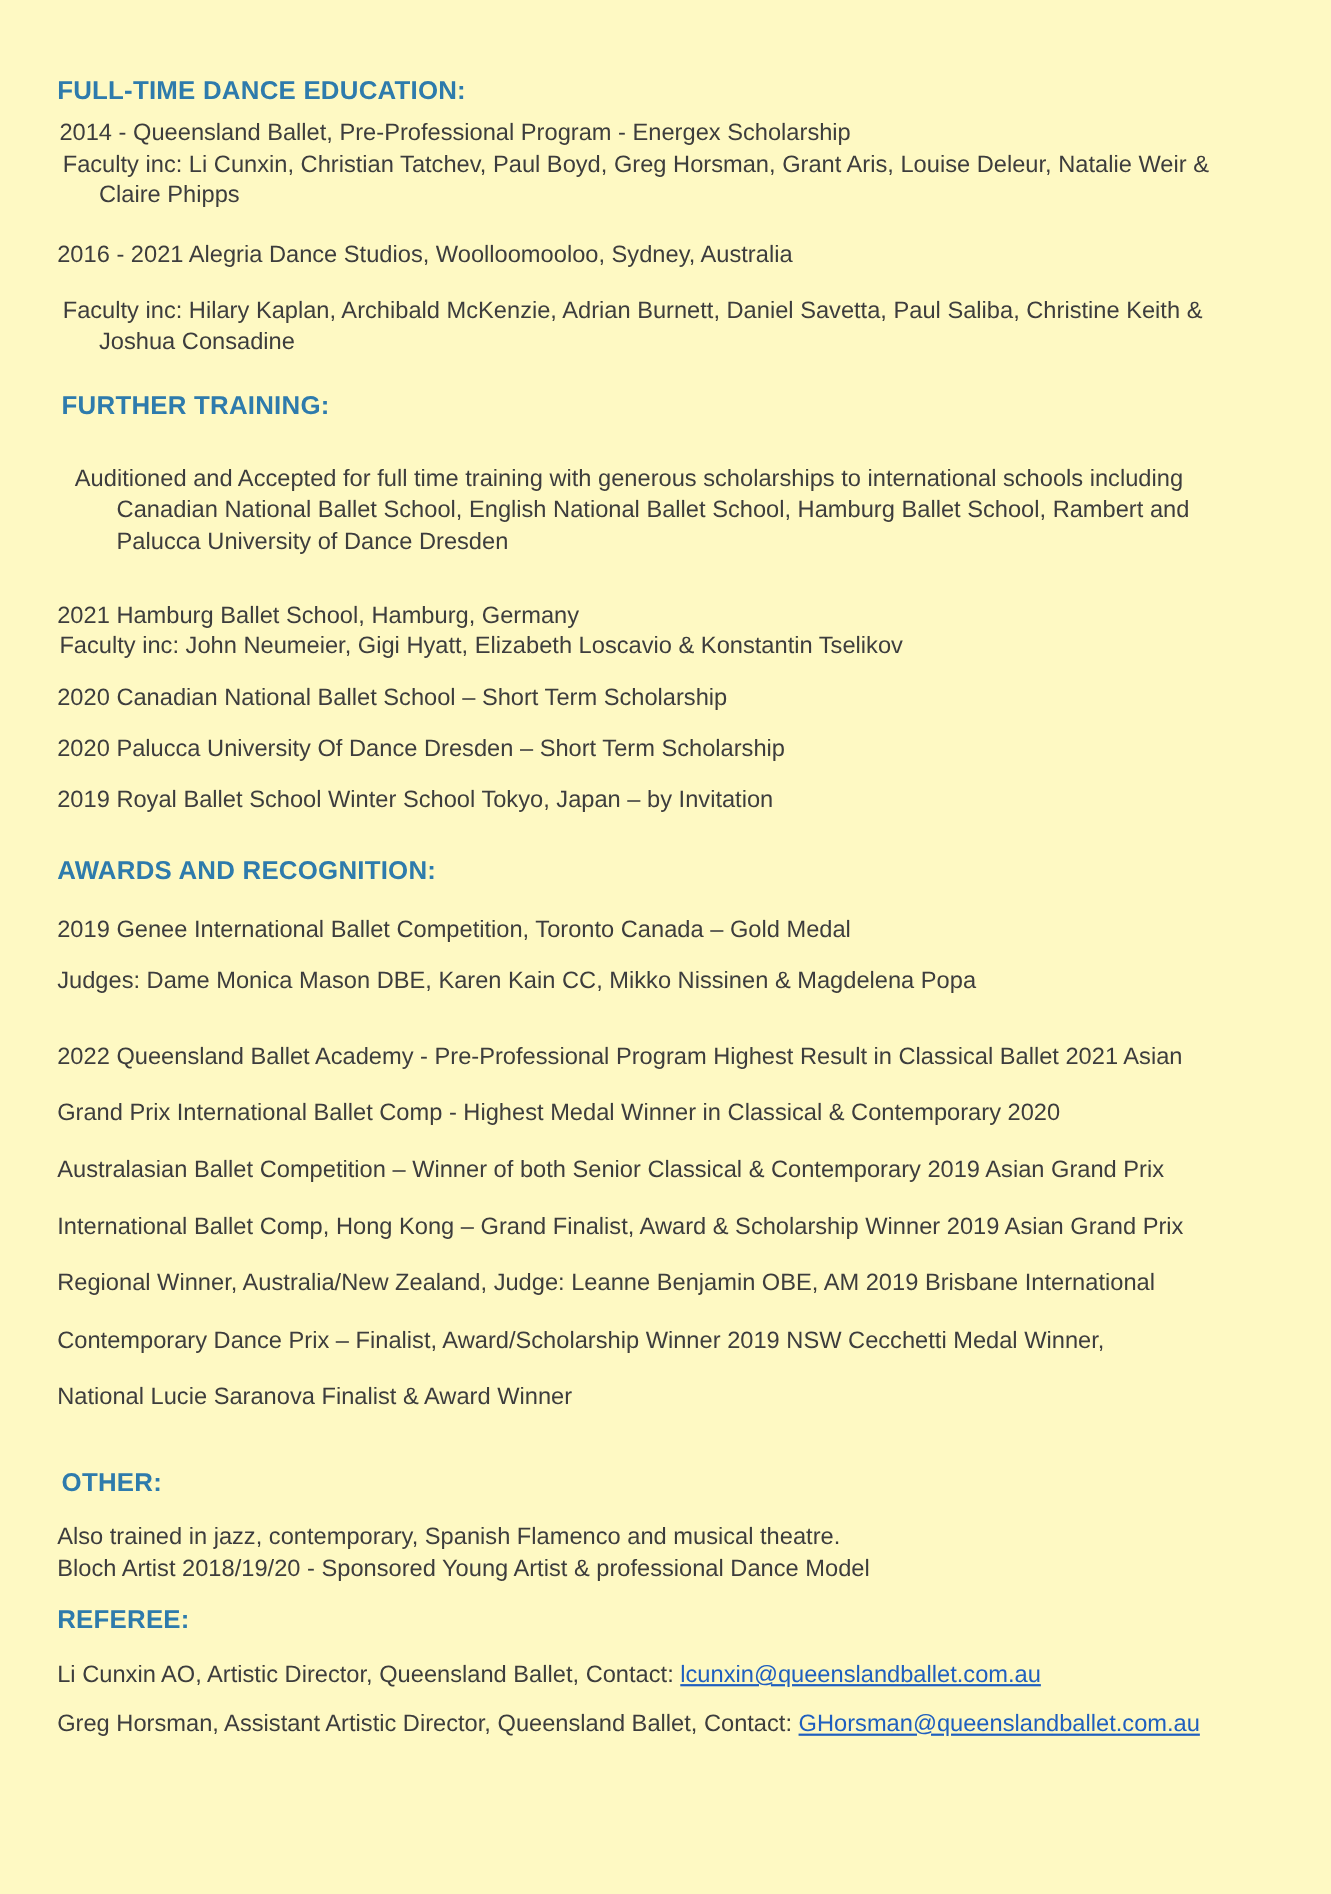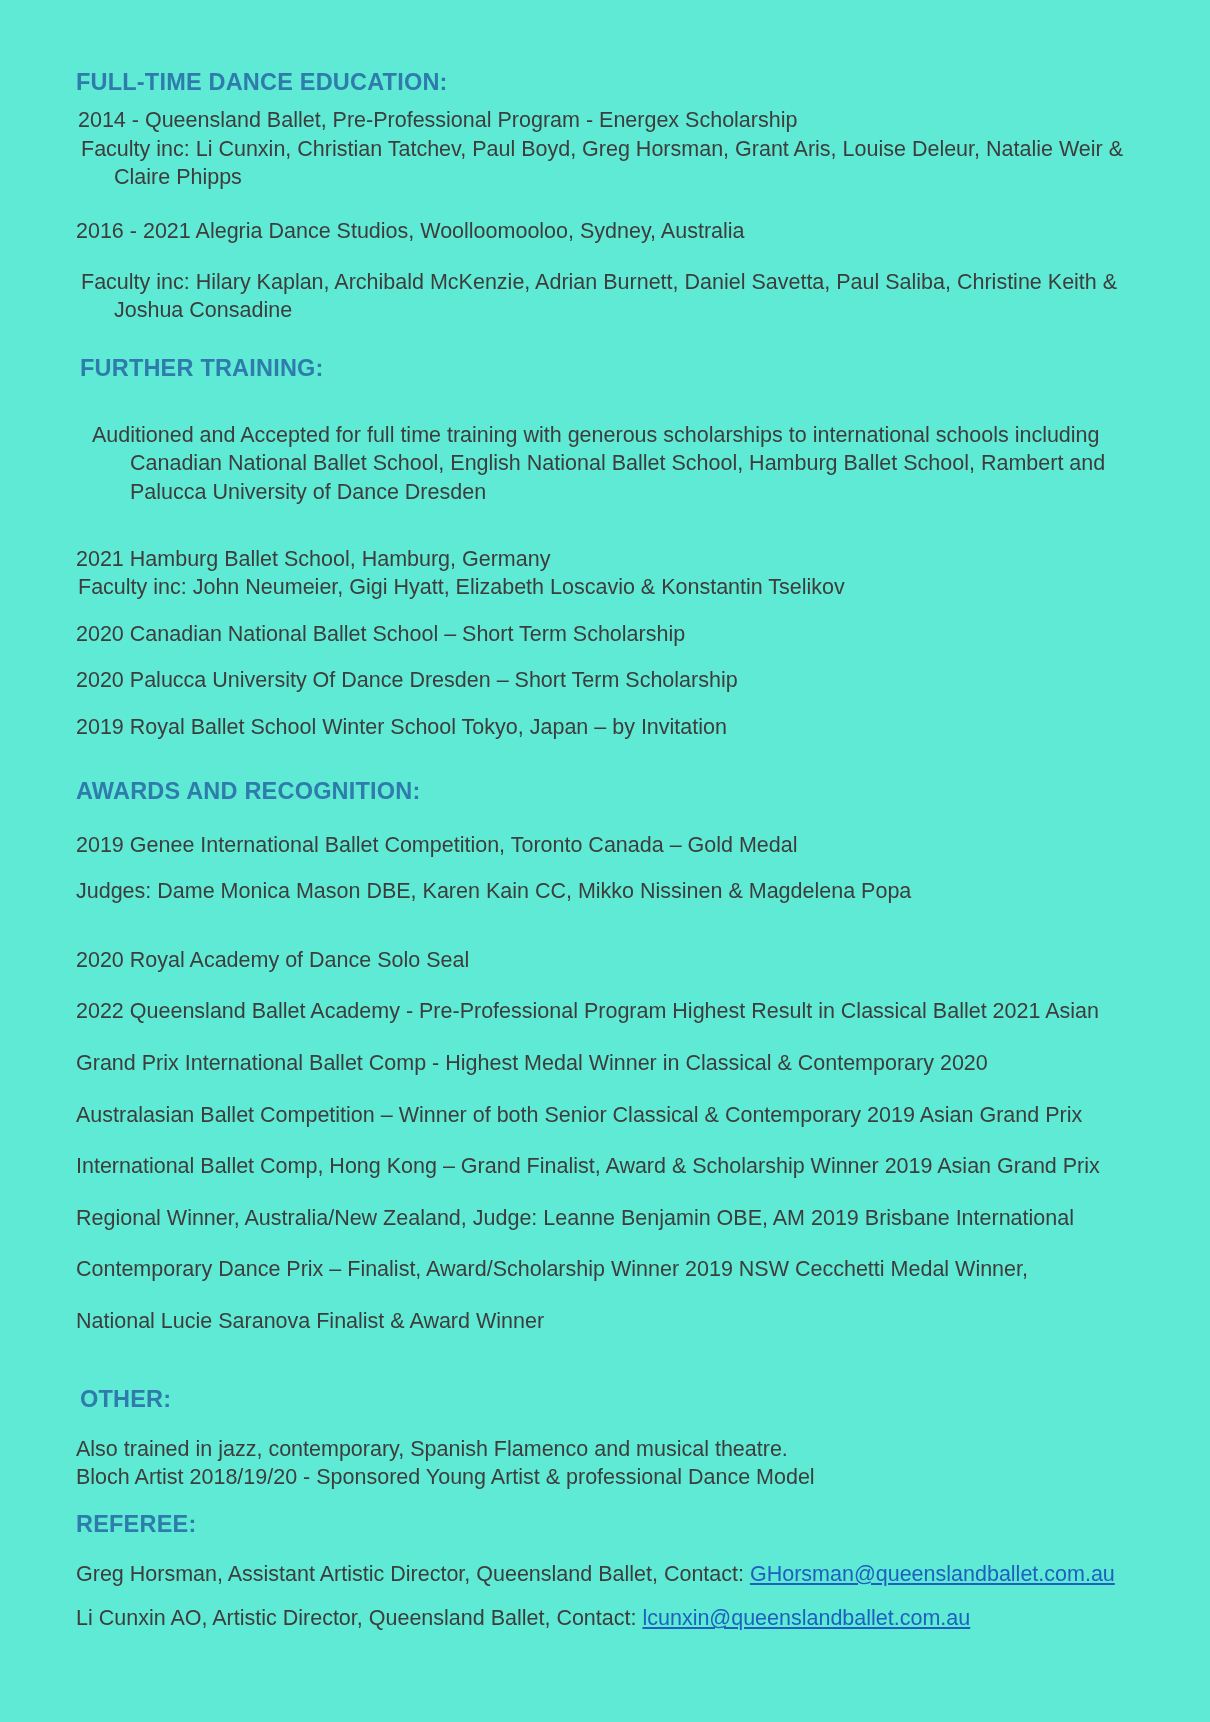--- a/index.html
+++ b/index.html
@@ -11,23 +11,23 @@
     width: 1210px;
     height: 1722px;
     font-family: "Liberation Sans", sans-serif;
     color: #3a3a3a;
     -webkit-font-smoothing: antialiased;
   }
   .page {
     position: relative;
     width: 1210px;
     height: 1722px;
-    background: #5eead4;
+    background: #fef9c3;
     box-sizing: border-box;
-    padding: 68px 70px 0 76px;
+    padding: 68px 70px 0 52px;
   }
   .section-heading {
     color: #2e7bac;
     font-weight: bold;
     font-size: 23.5px;
     letter-spacing: 0.2px;
     line-height: 1.2;
     margin: 0;
   }
   .line {
@@ -108,40 +108,39 @@
   <div class="sp-18"></div>
 
   <h2 class="section-heading">AWARDS AND RECOGNITION:</h2>
   <div class="sp-26"></div>
   <p class="line">2019 Genee International Ballet Competition, Toronto Canada – Gold Medal</p>
   <div class="sp-18"></div>
   <p class="line">Judges: Dame Monica Mason DBE, Karen Kain CC, Mikko Nissinen &amp; Magdelena Popa</p>
 
   <div class="sp-40"></div>
 
-  <p class="awards-line">2020 Royal Academy of Dance Solo Seal</p>
   <p class="awards-line">2022 Queensland Ballet Academy - Pre-Professional Program Highest Result in Classical Ballet 2021 Asian</p>
   <p class="awards-line">Grand Prix International Ballet Comp - Highest Medal Winner in Classical &amp; Contemporary 2020</p>
   <p class="awards-line">Australasian Ballet Competition – Winner of both Senior Classical &amp; Contemporary 2019 Asian Grand Prix</p>
   <p class="awards-line">International Ballet Comp, Hong Kong – Grand Finalist, Award &amp; Scholarship Winner 2019 Asian Grand Prix</p>
   <p class="awards-line">Regional Winner, Australia/New Zealand, Judge: Leanne Benjamin OBE, AM 2019 Brisbane International</p>
   <p class="awards-line">Contemporary Dance Prix – Finalist, Award/Scholarship Winner 2019 NSW Cecchetti Medal Winner,</p>
   <p class="awards-line">National Lucie Saranova Finalist &amp; Award Winner</p>
 
   <div class="sp-26"></div>
 
   <h2 class="section-heading" style="padding-left:4px">OTHER:</h2>
   <div class="sp-22"></div>
   <p class="line">Also trained in jazz, contemporary, Spanish Flamenco and musical theatre.</p>
   <p class="line">Bloch Artist 2018/19/20 - Sponsored Young Artist &amp; professional Dance Model</p>
 
   <div class="sp-18"></div>
 
   <h2 class="section-heading">REFEREE:</h2>
   <div class="sp-22"></div>
 
+  <p class="ref-line"><span>Li Cunxin AO, Artistic Director, Queensland Ballet, Contact: </span><a class="mail" href="#">lcunxin@queenslandballet.com.au</a></p>
+
   <p class="ref-line"><span>Greg Horsman, Assistant Artistic Director, Queensland Ballet, Contact: </span><a class="mail" href="#">GHorsman@queenslandballet.com.au</a></p>
-
-  <p class="ref-line"><span>Li Cunxin AO, Artistic Director, Queensland Ballet, Contact: </span><a class="mail" href="#">lcunxin@queenslandballet.com.au</a></p>
 
 
 
 </div>
 
 </body></html>

